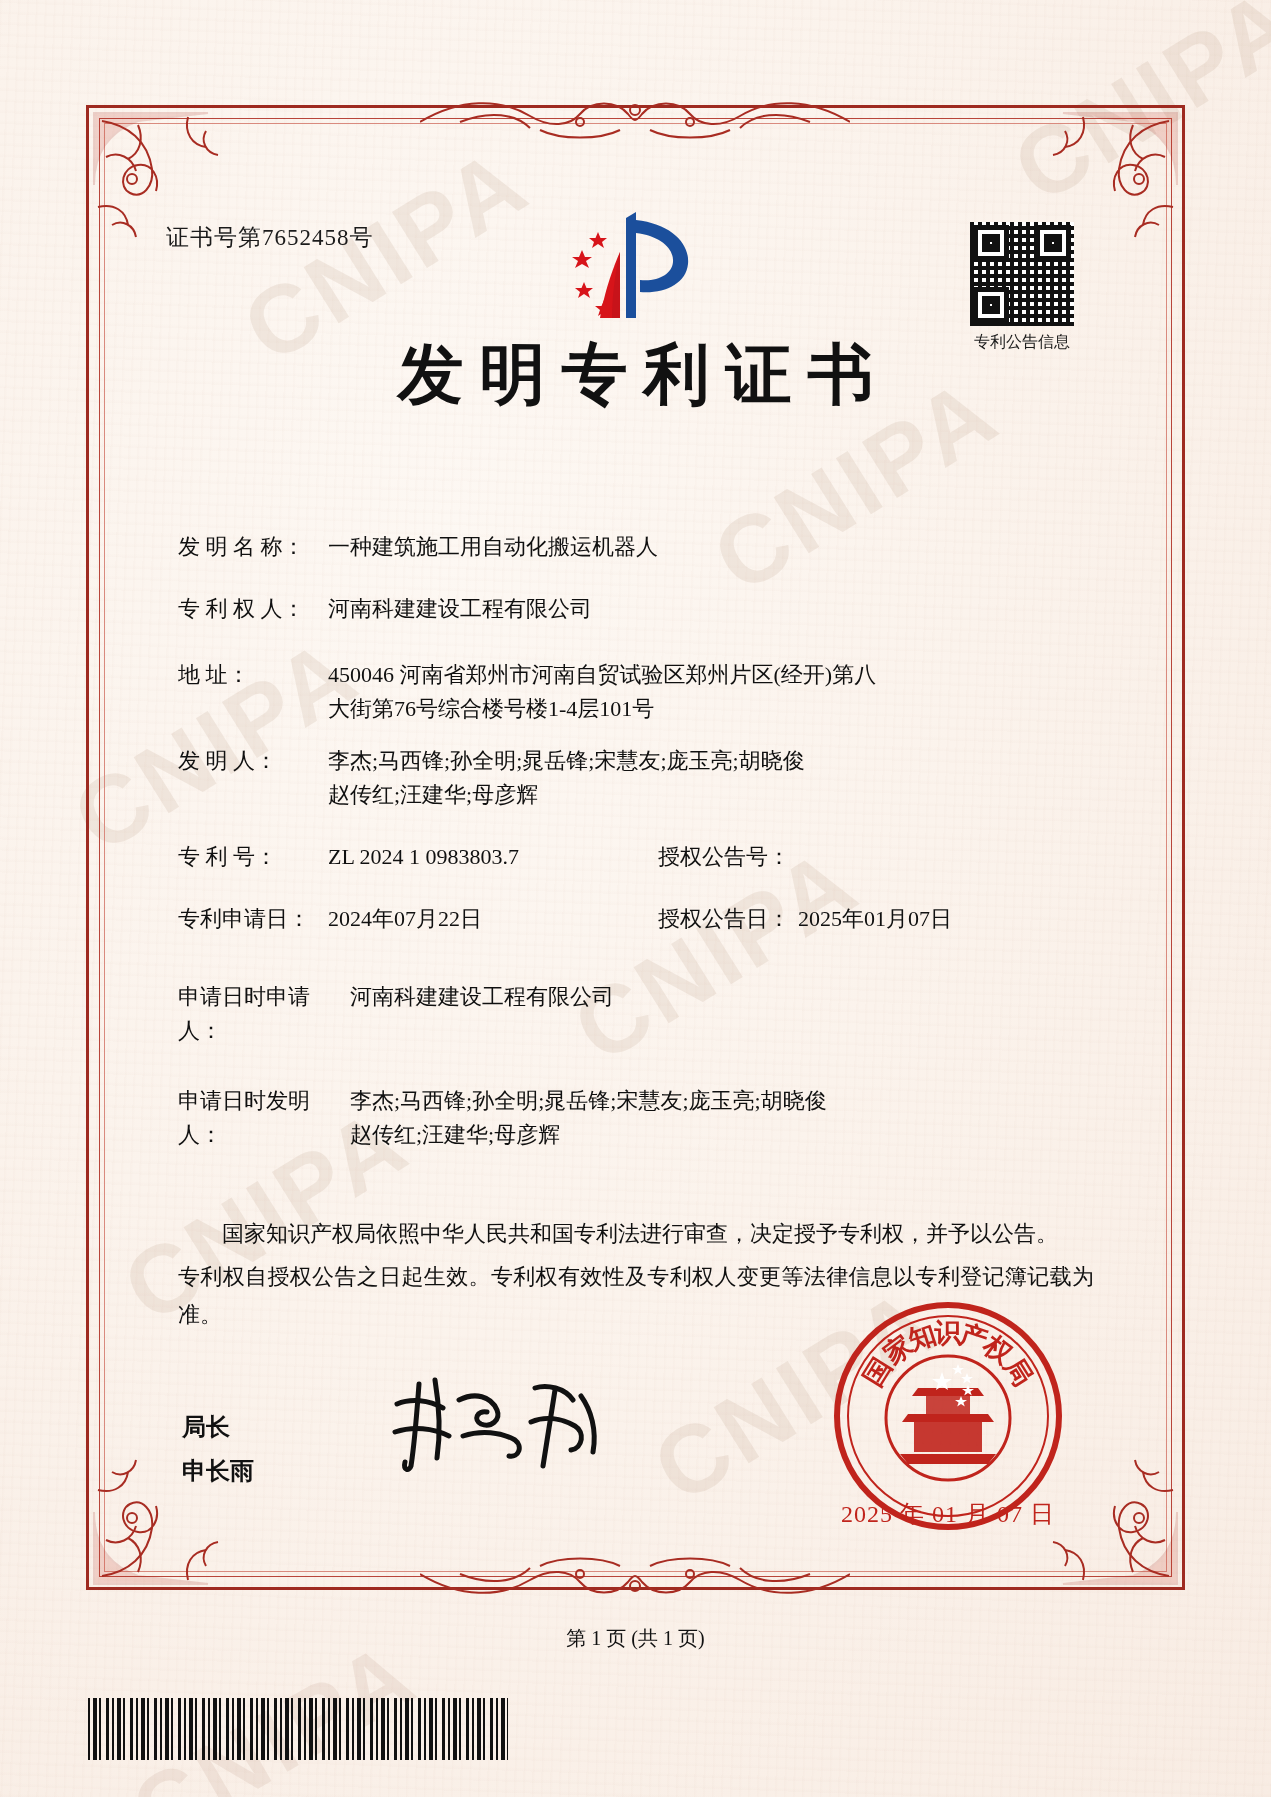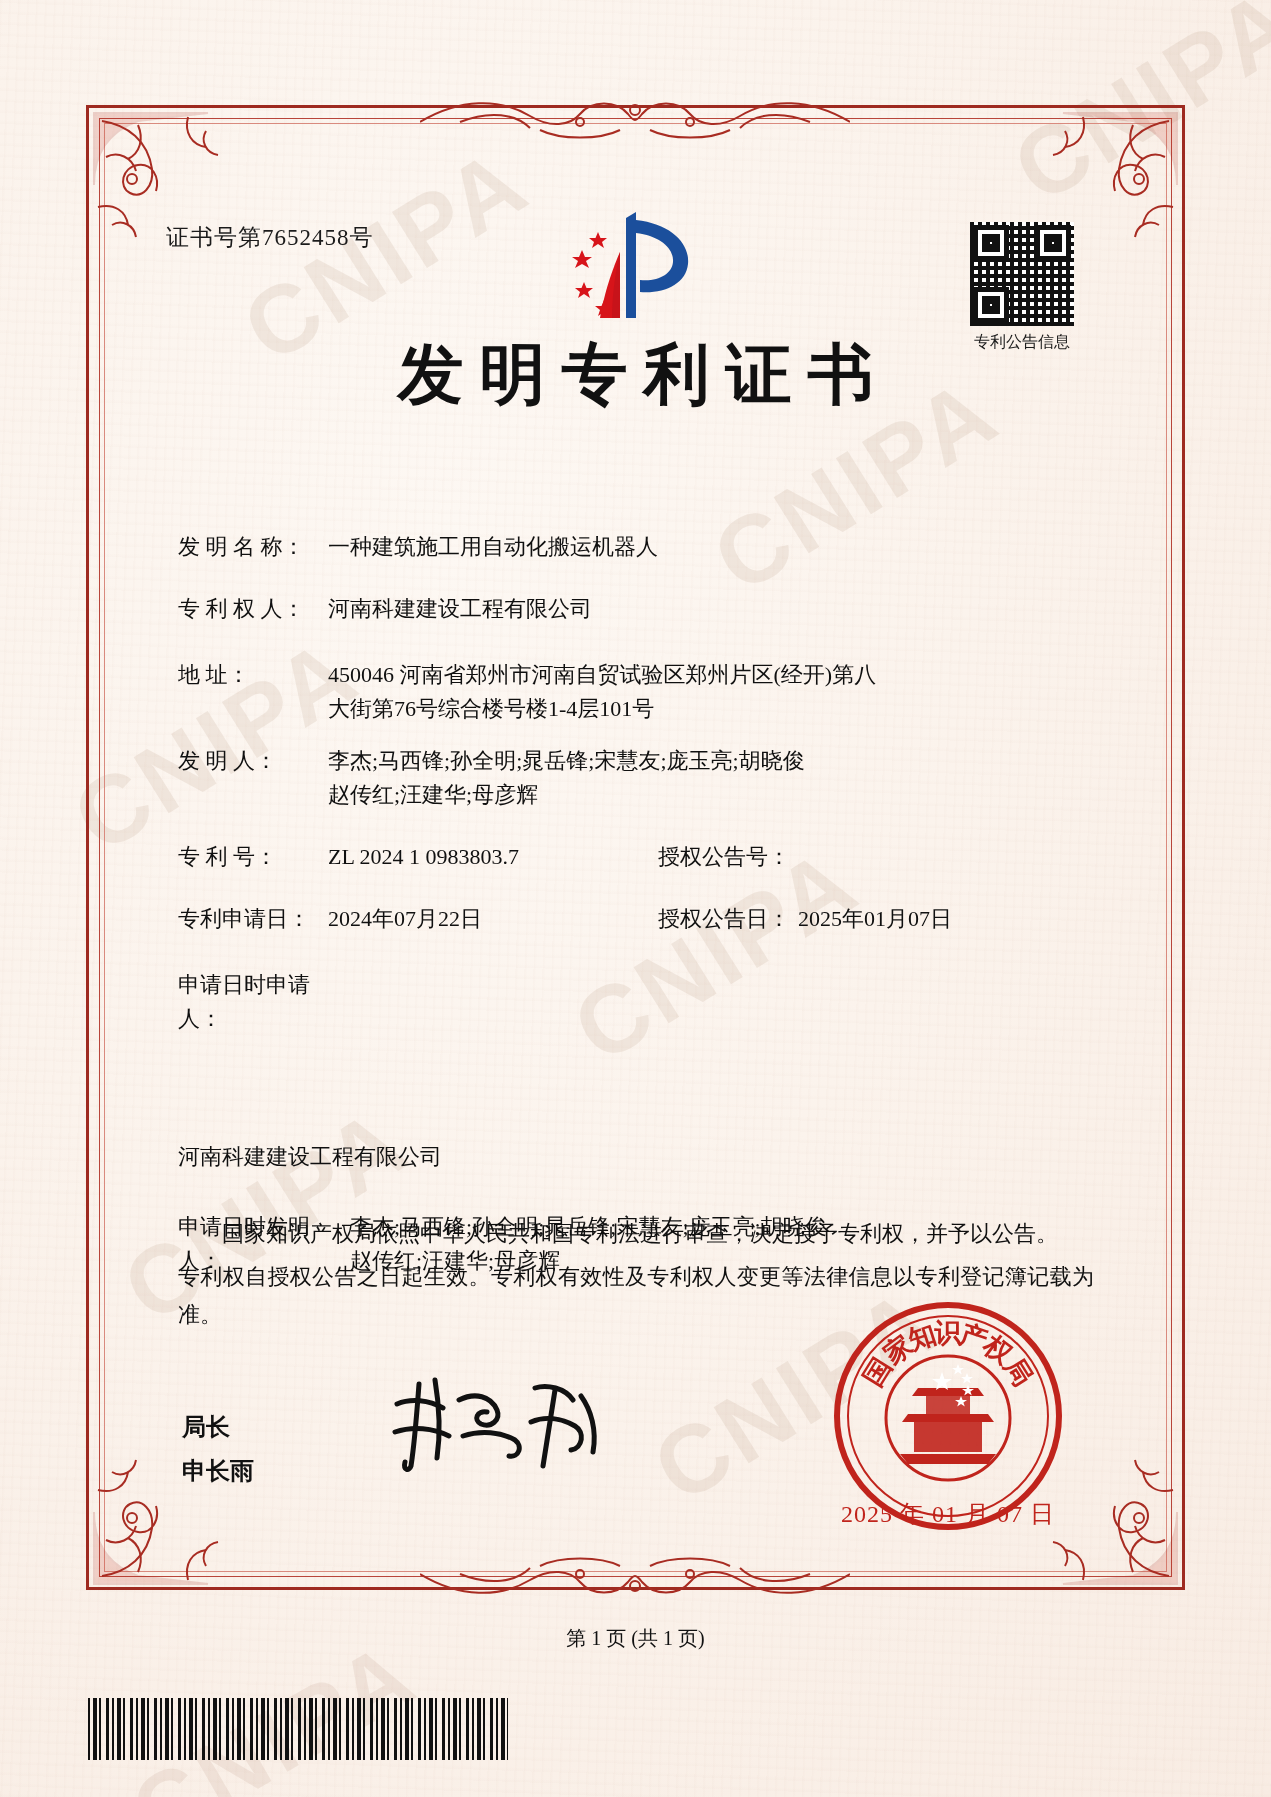--- a/index.html
+++ b/index.html
@@ -430,21 +430,21 @@
       <div class="col-a">
         <div class="lab">专利申请日：</div>
         <div class="val">2024年07月22日</div>
       </div>
       <div class="col-b">
         <div class="lab">授权公告日：</div>
         <div class="val">2025年01月07日</div>
       </div>
     </div>
 
-    <div class="row" style="margin-top:32px;flex-direction:column;">
+    <div class="row" style="margin-top:44px;">
       <div class="lab" style="width:172px;flex:0 0 172px;">申请日时申请人：</div>
       <div class="val">河南科建建设工程有限公司</div>
     </div>
 
     <div class="row" style="margin-top:36px;">
       <div class="lab" style="width:172px;flex:0 0 172px;">申请日时发明人：</div>
       <div class="val">
         <span class="l2">李杰;马西锋;孙全明;晁岳锋;宋慧友;庞玉亮;胡晓俊</span>
         <span class="l2">赵传红;汪建华;母彦辉</span>
       </div>

